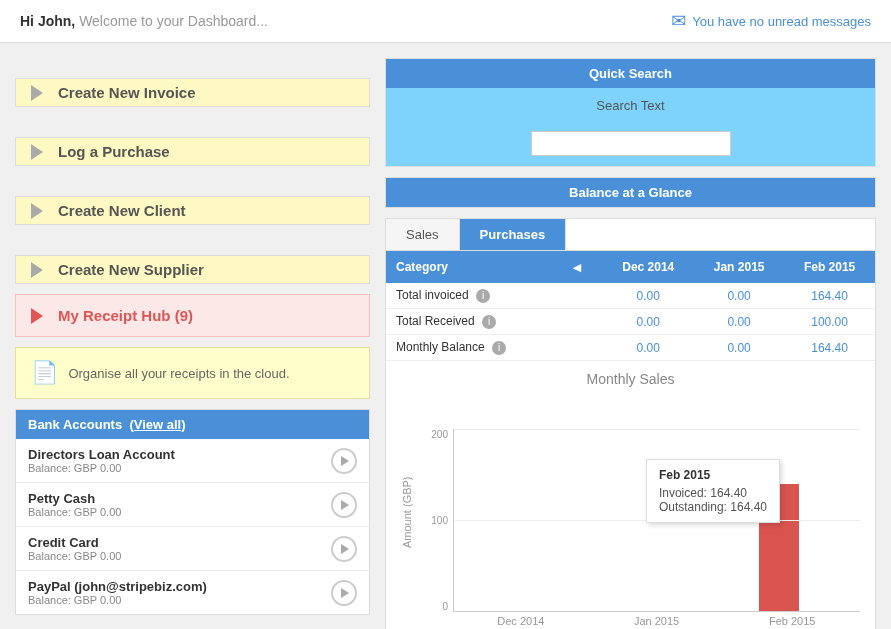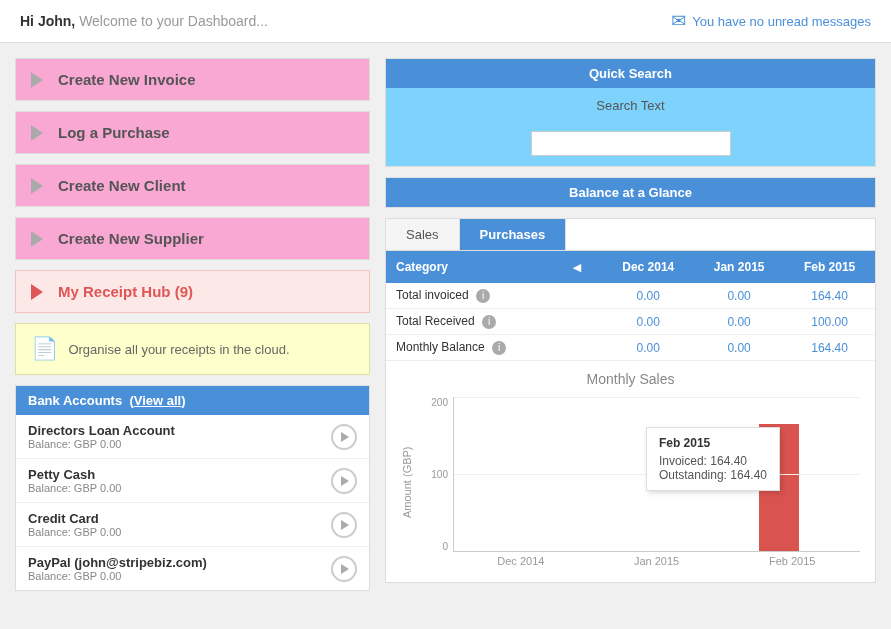--- a/index.html
+++ b/index.html
@@ -24,28 +24,29 @@
       padding: 15px;
       gap: 15px;
     }
 
     
     .left-panel { width: 355px; flex-shrink: 0; display: flex; flex-direction: column; gap: 10px; }
 
     .action-btn {
       display: flex;
       align-items: center;
-      background: #f9a8d4;
+      background: #fef9c3;
       border: 1px solid #ddd;
-      padding: 12px 15px;
+      padding: 5px 15px;
       cursor: pointer;
       text-decoration: none;
       color: #555;
       font-size: 15px;
       font-weight: bold;
+      margin-top: 20px;
     }
     .action-btn .arrow {
       width: 0; height: 0;
       border-top: 8px solid transparent;
       border-bottom: 8px solid transparent;
       border-left: 12px solid #aaa;
       margin-right: 15px;
       flex-shrink: 0;
     }
 
@@ -402,21 +403,21 @@
       </table>
 
       <div class="chart-container">
         <div class="chart-title">Monthly Sales</div>
         <div style="display:flex; position:relative;">
 
           <div style="writing-mode:vertical-rl; transform:rotate(180deg); font-size:11px; color:#999; margin-right:5px; text-align:center;">Amount (GBP)</div>
 
           <div style="flex:1; position:relative;">
 
-            <div style="display:flex; height:155px; position:relative;">
+            <div style="display:flex; height:183px; position:relative;margin-top:32px;">
               <div style="width:35px; display:flex; flex-direction:column; justify-content:space-between; align-items:flex-end; padding-right:5px; padding-bottom:0;">
                 <span style="font-size:10px;color:#999;">200</span>
                 <span style="font-size:10px;color:#999;">100</span>
                 <span style="font-size:10px;color:#999;">0</span>
               </div>
               <div style="flex:1; border-left:1px solid #ccc; border-bottom:1px solid #ccc; position:relative; display:flex; align-items:flex-end;">
 
                 <div style="position:absolute;top:0;left:0;right:0;border-top:1px solid #eee;"></div>
                 <div style="position:absolute;top:50%;left:0;right:0;border-top:1px solid #eee;"></div>
 

